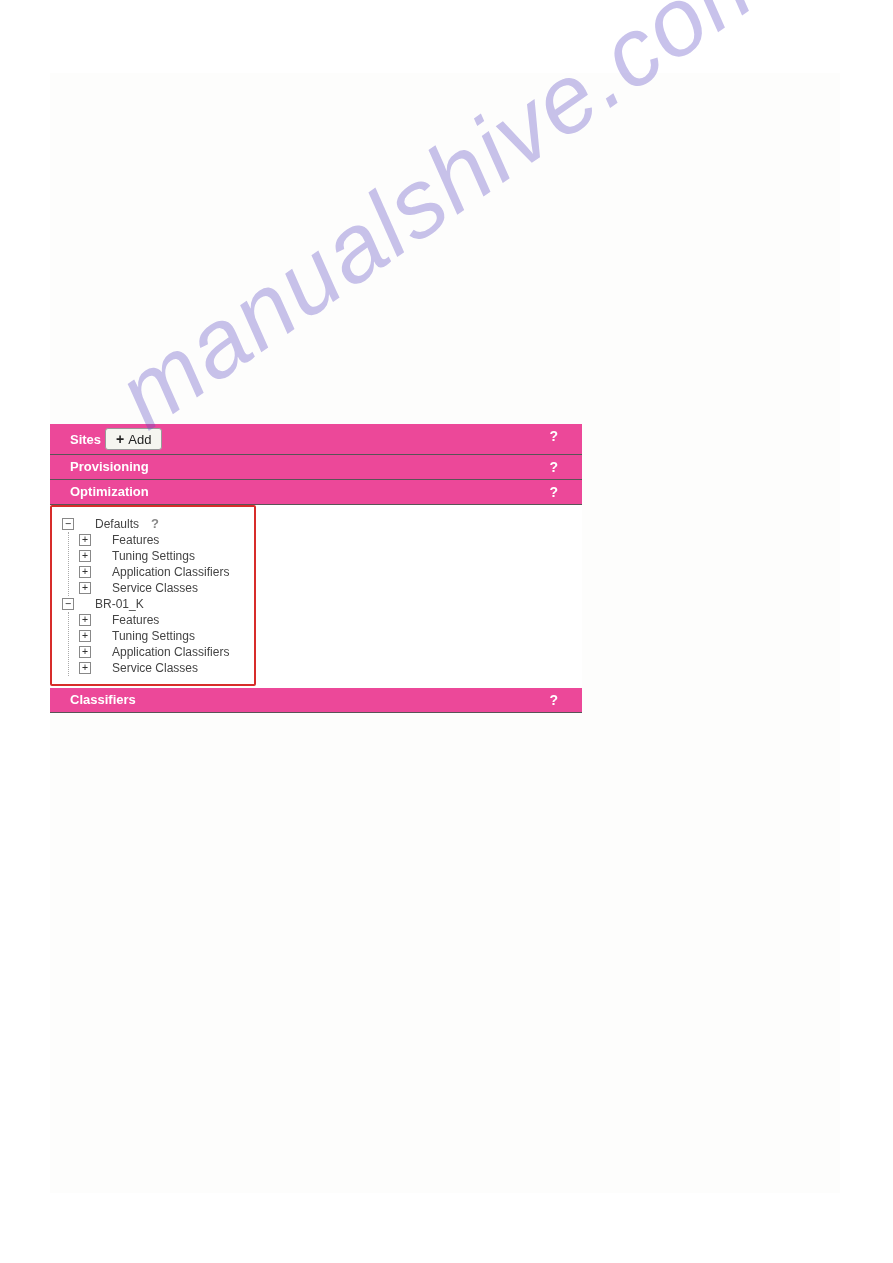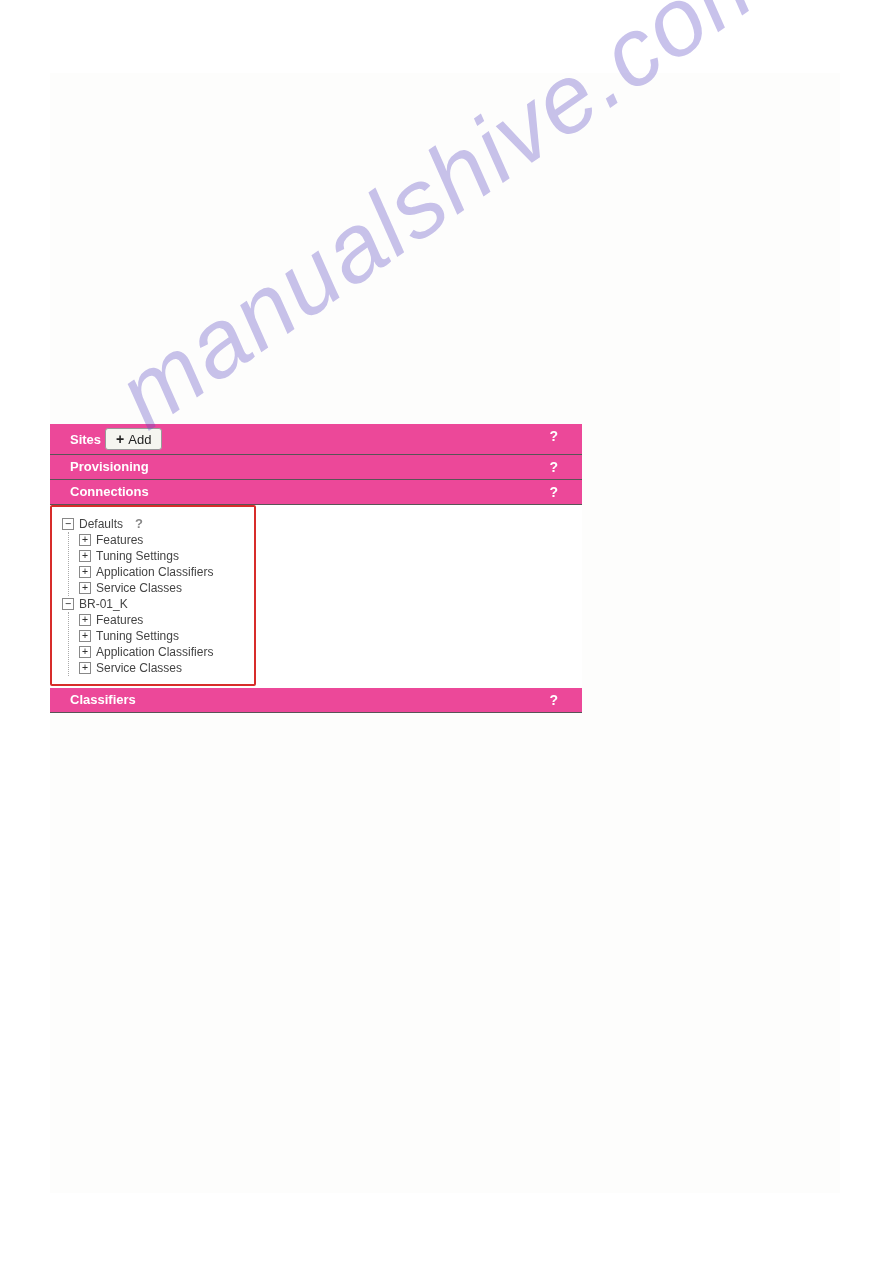--- a/index.html
+++ b/index.html
@@ -102,20 +102,21 @@
       align-items: center;
       justify-content: center;
       margin-right: 4px;
       font-size: 10px;
       line-height: 1;
       color: #333;
       font-family: monospace;
     }
     .node-label {
       padding-left: 1px;
+      margin-left: 16px;
     }
     .inline-help {
       color: #888;
       font-weight: bold;
       font-size: 13px;
       margin-left: 12px;
     }
     .tree-line {
       border-left: 1px dotted #aaa;
       margin-left: 6px;
@@ -160,21 +161,21 @@
 
   <div class="section-header">
     <div class="section-header-left">
       <span>Provisioning</span>
     </div>
     <span class="help-icon">?</span>
   </div>
 
   <div class="section-header">
     <div class="section-header-left">
-      <span>Connections</span>
+      <span>Optimization</span>
     </div>
     <span class="help-icon">?</span>
   </div>
 
   <div class="tree-wrapper">
     <div class="tree-content">
 
       <div class="tree-node">
         <span class="expand-box">−</span>
         <span class="node-label">Defaults</span>

